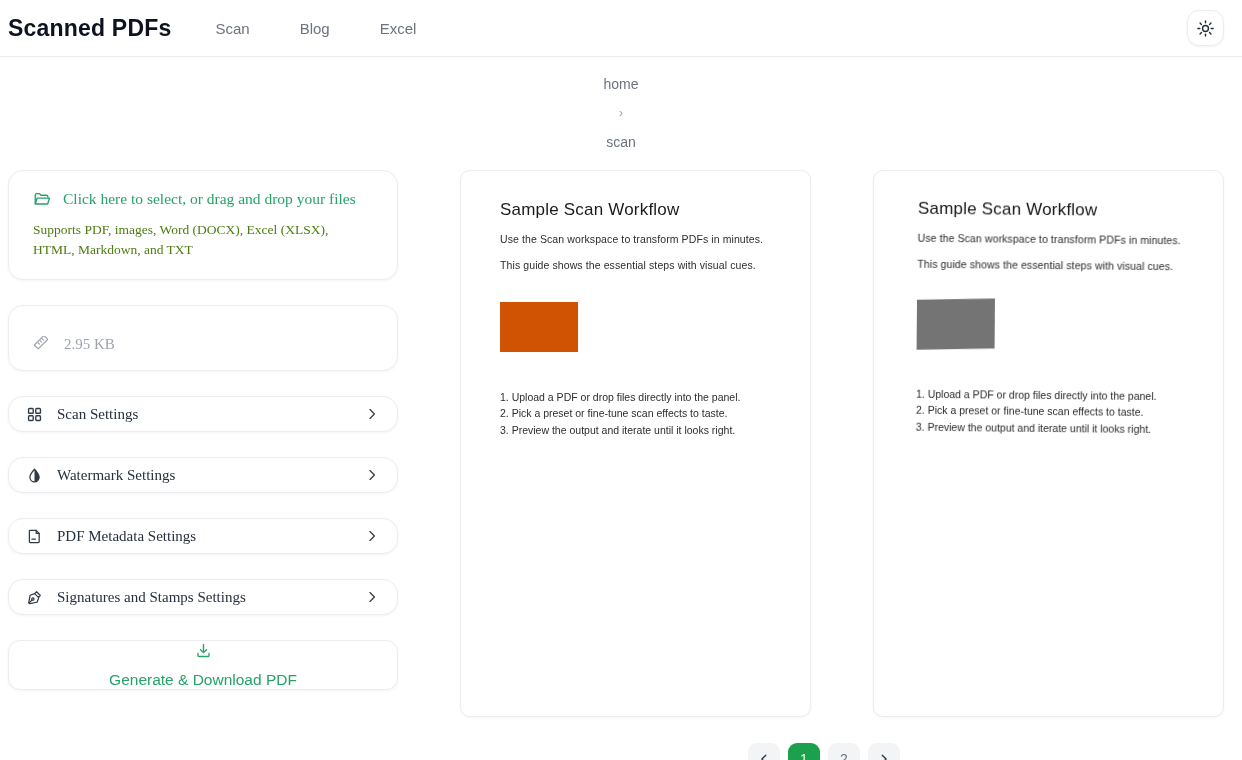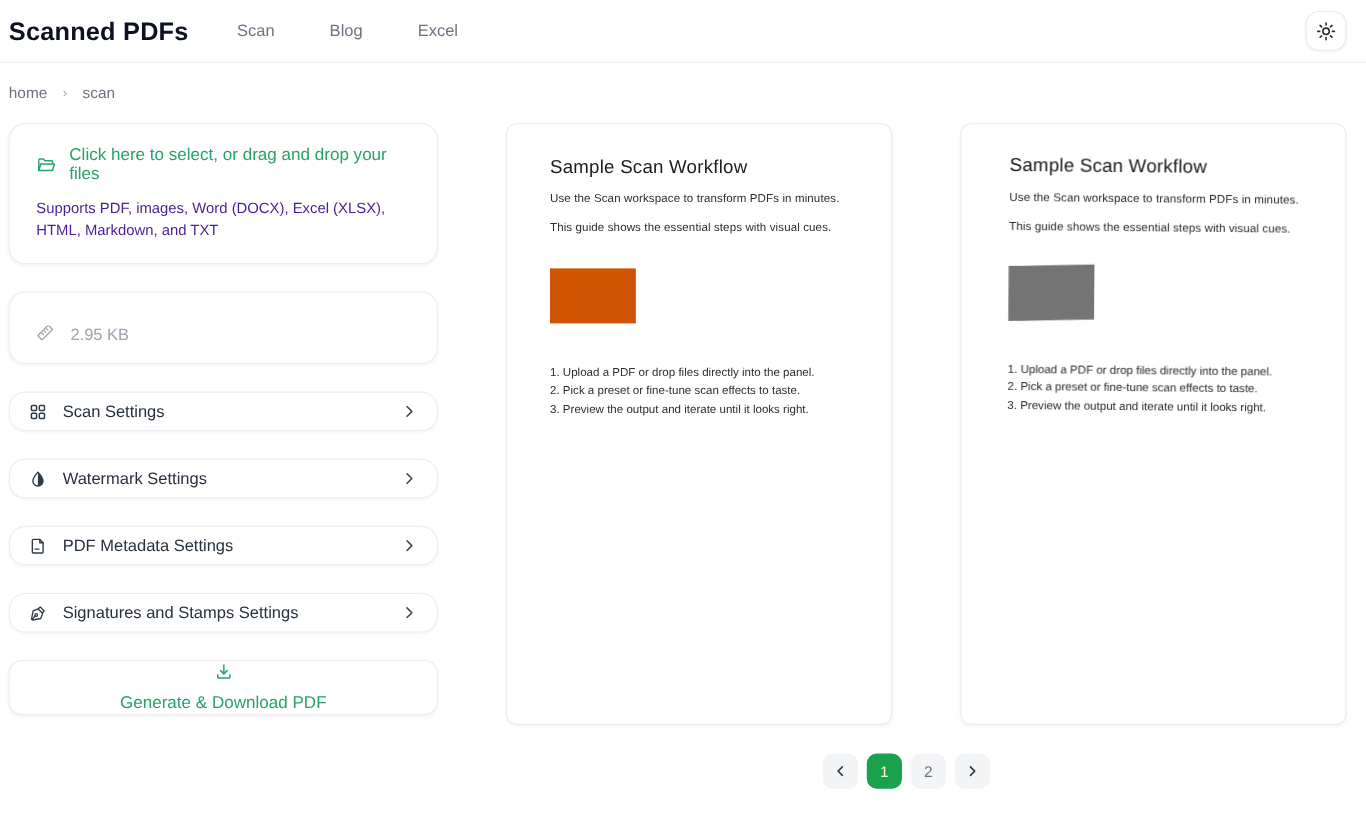--- a/index.html
+++ b/index.html
@@ -12,35 +12,35 @@
   .brand { font-size:23px; font-weight:700; color:#0d1220; letter-spacing:.2px; }
   .nav { display:flex; gap:50px; margin-left:44px; }
   .nav a { font-size:15px; color:#6b7280; text-decoration:none; cursor:pointer; }
   .spacer { flex:1; }
   .theme-btn { width:37px; height:36px; border:1px solid #ececec; border-radius:12px;
     background:#fff; display:flex; align-items:center; justify-content:center;
     box-shadow:0 1px 2px rgba(0,0,0,.05); cursor:pointer; }
 
   
   .breadcrumb { display:flex; align-items:center; gap:14px; padding:19px 8px 18px 8px;
-    font-size:14px; color:#6b7280; }
+    font-size:14px; color:#6b7280;flex-direction:column; }
   .breadcrumb .sep { color:#9ca3af; font-size:12px; }
   .breadcrumb .crumb { cursor:pointer; }
 
   
   .main { display:flex; gap:26px; padding:2px 18px 0 8px; align-items:flex-start; }
   .sidebar { width:390px; flex:0 0 390px; }
 
   .card { background:#fff; border:1px solid #ededef; border-radius:15px;
-    box-shadow:0 1px 3px rgba(0,0,0,.05); }
+    box-shadow:0 1px 3px rgba(0,0,0,.05);font-family:Liberation Serif, serif; }
 
   .dropzone { padding:19px 24px 20px 24px; margin-bottom:25px; cursor:pointer; }
   .dropzone-cta { display:flex; align-items:center; gap:12px;
     font-size:15.5px; color:var(--accent); }
-  .dropzone-hint { margin-top:12px; font-size:13.5px; color:#4c1d95; line-height:1.45; }
+  .dropzone-hint { margin-top:12px; font-size:13.5px; color:#4d7c0f; line-height:1.45; }
 
   .filecard { padding:17px 24px; margin-bottom:25px; }
   .file-row { display:flex; align-items:center; gap:14px; font-size:15px; color:#111827; }
   .file-size-row { display:flex; align-items:center; gap:14px; margin-top:13px;
     font-size:15px; color:#9ca3af; }
 
   .setting { height:36px; display:flex; align-items:center; gap:14px;
     padding:0 17px; margin-bottom:25px; cursor:pointer; }
   .setting .label { flex:1; font-size:15px; color:#26303e; font-weight:500; }
   .icon { display:inline-flex; align-items:center; justify-content:center; color:#2f3a47; }

